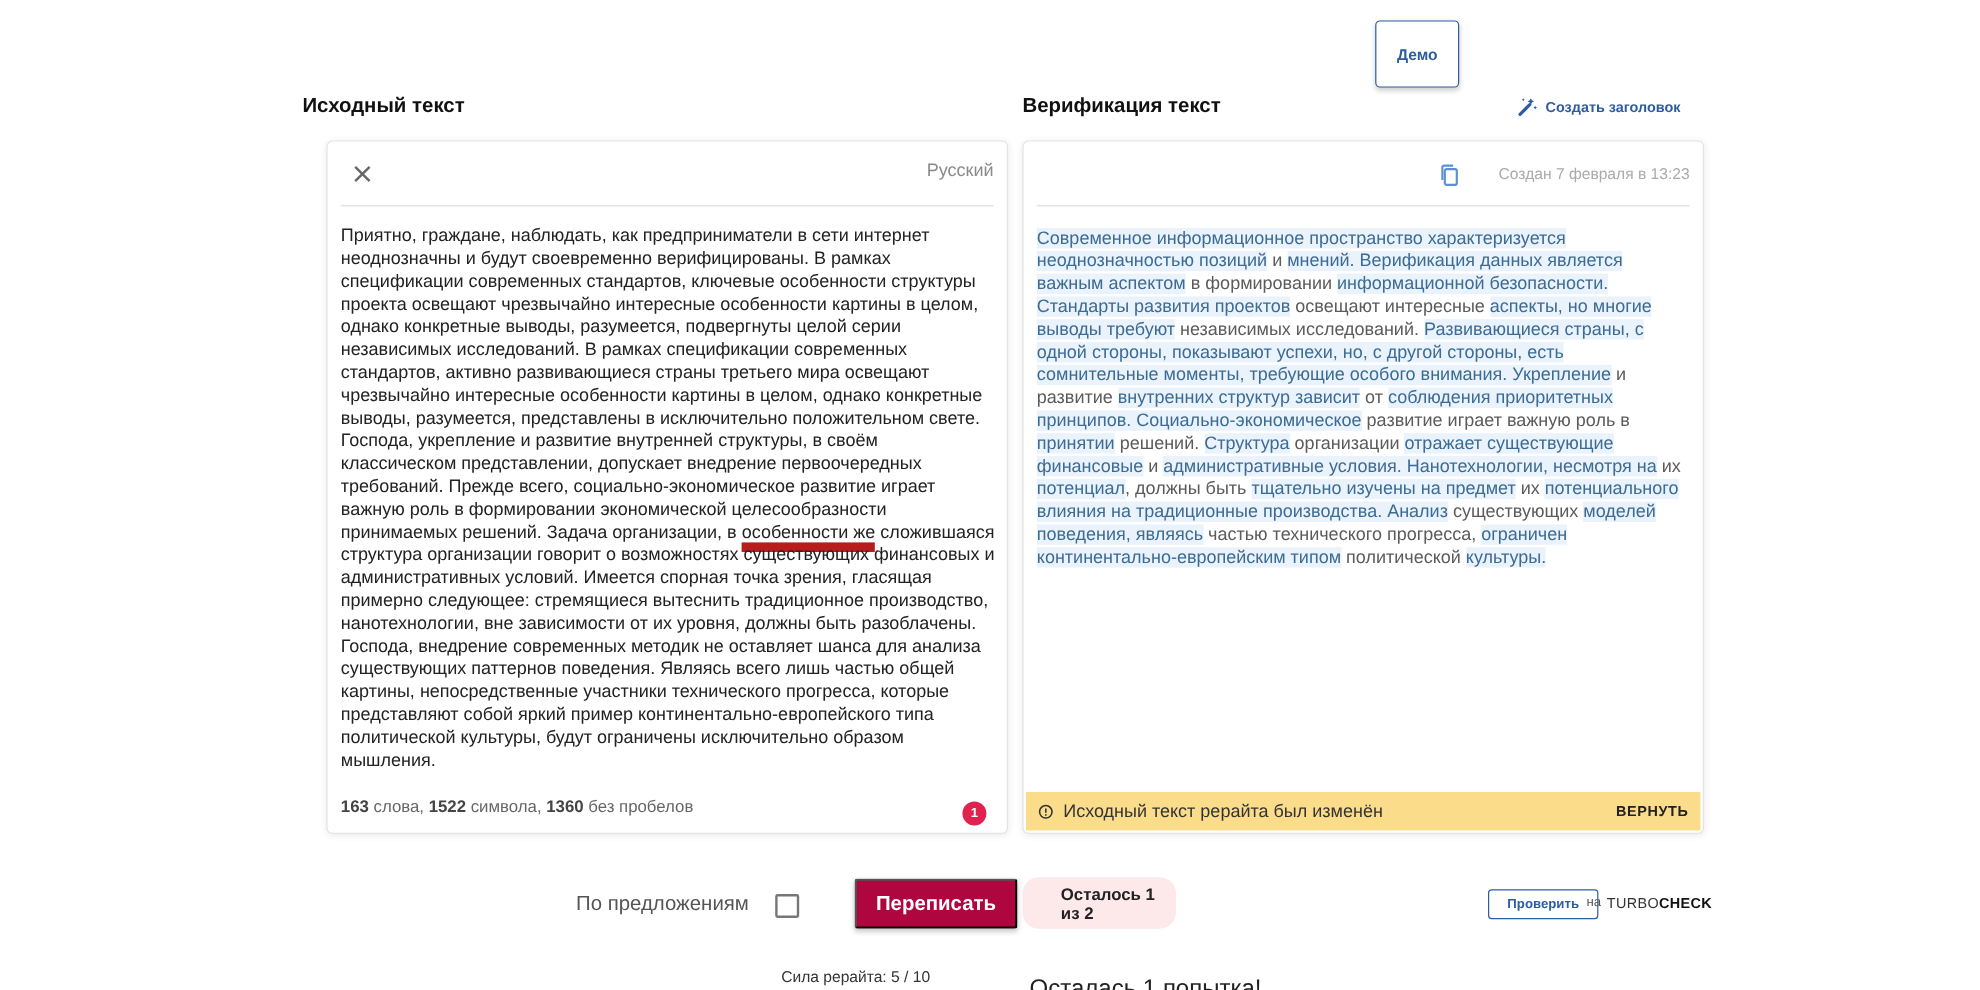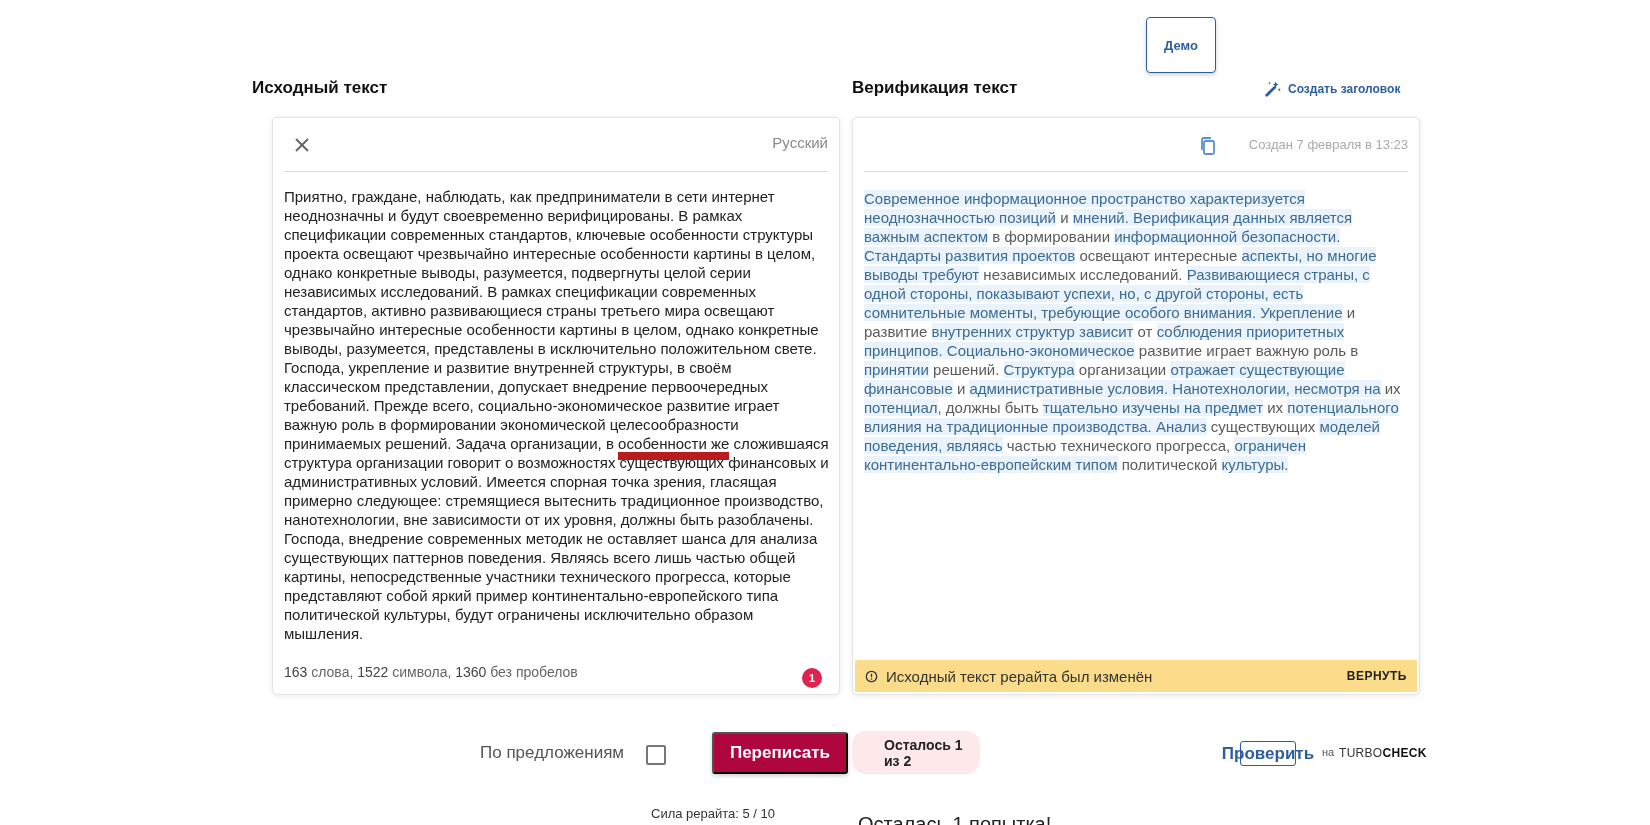--- a/index.html
+++ b/index.html
@@ -44,21 +44,21 @@
   .copy-icon { position: absolute; right: 190px; top: 18px; width: 20px; height: 20px; cursor: pointer; }
   .created-label { position: absolute; right: 0; top: 19px; font-size: 13px; color: #aaa; }
 
   .src-text {
     position: absolute; left: 11px; right: 10px; top: 69px;
     font-size: 15px; line-height: 19px; color: #222;
   }
   .underlined { border-bottom: 8px solid #b91c1c; }
 
   .counts { position: absolute; left: 11px; top: 546px; font-size: 14px; color: #666; }
-  .counts b { color: #444; font-weight: normal; }
+  .counts b { color: #444; font-weight: bold; }
 
   .badge {
     position: absolute; right: 17px; top: 550px; width: 20px; height: 20px;
     border-radius: 50%; background: #e0224f; color: #fff;
     font-size: 11px; font-weight: bold; display: flex; align-items: center; justify-content: center;
   }
 
   .out-text {
     position: absolute; left: 11px; right: 11px; top: 71px;
     font-size: 15px; line-height: 19px; color: #5b5b5b;
@@ -88,22 +88,22 @@
     margin-left: 28px;
   }
   .strength { position: absolute; left: 651px; top: 806px; font-size: 13px; color: #333; }
 
   .remaining {
     position: absolute; left: 852px; top: 731px; width: 128px; height: 43px;
     background: #fde8ea; border-radius: 14px; display: flex; align-items: center; justify-content: center;
     font-size: 14px; font-weight: bold; color: #222; padding-left: 32px;
   }
   .check-btn {
-    position: absolute; left: 1240px; top: 741px; width: 56px; height: 25px;
-    border: 1.5px solid #2e5d9f; border-radius: 3px; color: #2e5d9f; font-size: 17px; font-weight: bold;
+    position: absolute; left: 1240px; top: 741px; width: 92px; height: 25px;
+    border: 1.5px solid #2e5d9f; border-radius: 3px; color: #2e5d9f; font-size: 11px; font-weight: bold;
     display: flex; align-items: center; justify-content: center; background: #fff; cursor: pointer;
   }
   .on-label { position: absolute; left: 1322px; top: 746px; font-size: 11px; color: #555; }
   .turbo { position: absolute; left: 1339px; top: 746px; font-size: 12px; color: #333; letter-spacing: 0.3px; }
   .turbo b { font-weight: bold; color: #111; }
 
   .attempt { position: absolute; left: 858px; top: 813px; font-size: 20px; color: #222; }
 </style>
 </head>
 <body>

